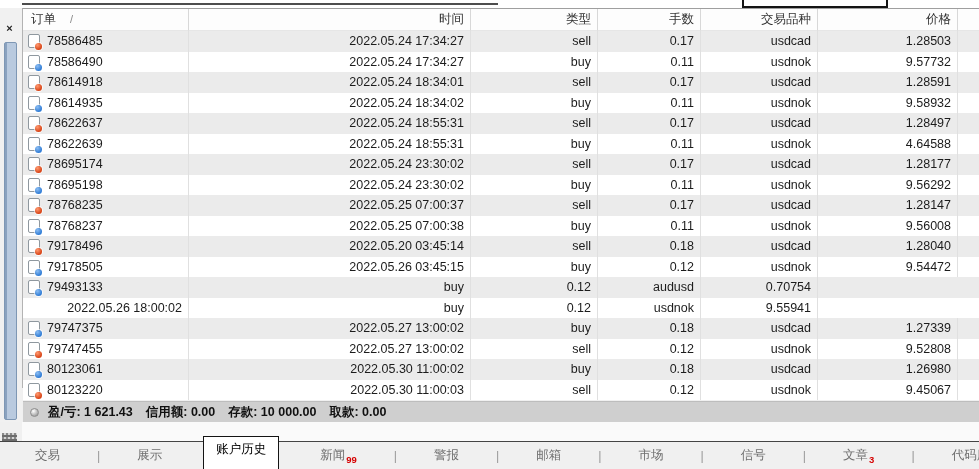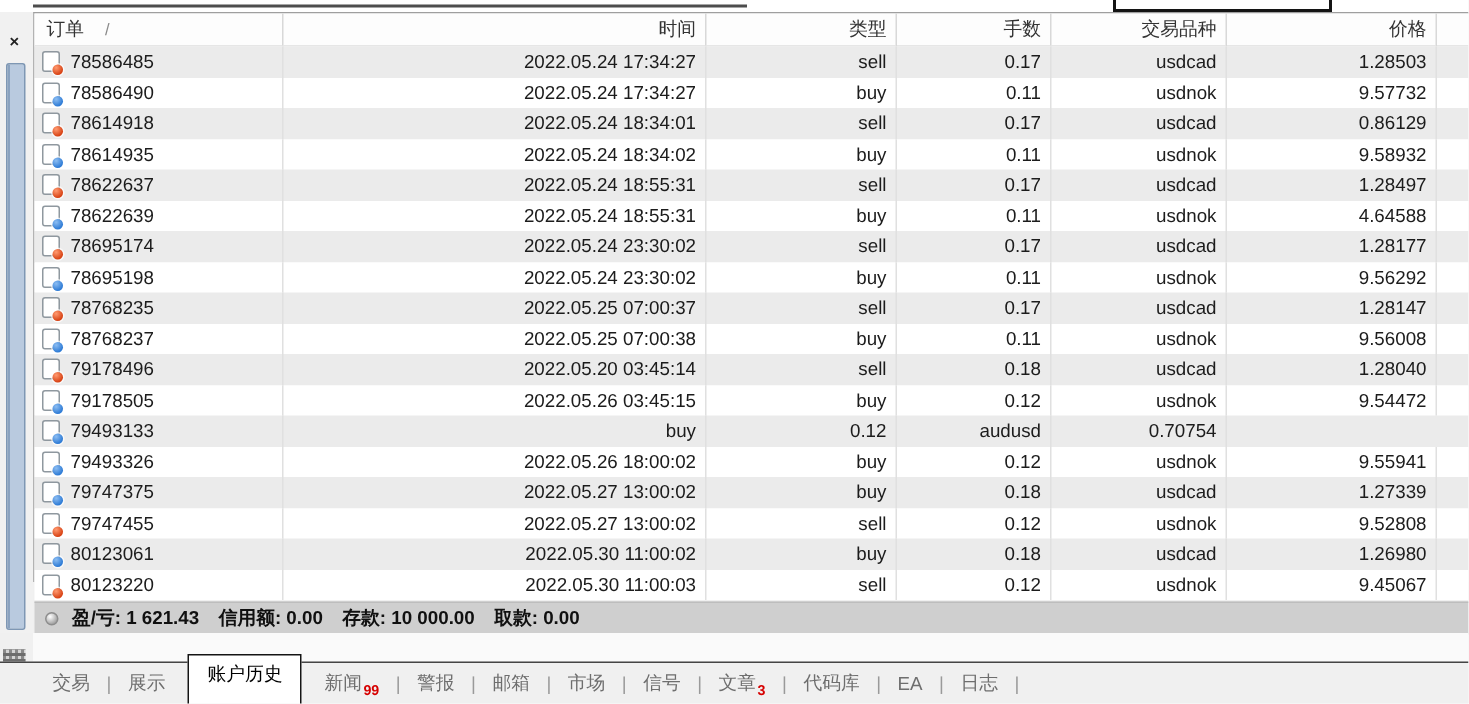--- a/index.html
+++ b/index.html
@@ -61,21 +61,21 @@
   .summary-dot { width:9px; height:9px; border-radius:50%; margin-right:9px; flex:0 0 9px;
                  background:radial-gradient(circle at 35% 30%,#fff,#a3a3a3 75%); border:1px solid #8d8d8d; }
   .sum-item { margin-right:13px; white-space:nowrap;margin-top:48px; }
 
   
   .hscroll-gap { position:absolute; left:22px; top:422px; width:957px; height:19px; background:#fafafa; }
 
   
   .tabbar { position:absolute; left:0; top:441px; width:979px; height:28px;
             background:#f0f0f0; border-top:1px solid #454545;
-            display:flex; align-items:center; padding-left:26px; }
+            display:flex; align-items:center; padding-left:26px;gap:26px; }
   .tab { color:var(--tab_text); padding:0 9px; white-space:nowrap; cursor:default; }
   .tab.active { background:#fff; border:1px solid #141414; color:#000;
                 padding:4px 12px 16px; margin:-1px 6px 0 6px; position:relative; z-index:1; }
   .tab-badge { color:var(--badge); font-weight:bold; font-size:9.5px; position:relative; top:4px; margin-left:1px; }
   .tab-sep { color:#9a9a9a; padding:0 2px; }
 </style>
 </head>
 <body>
 
 <div class="top-sliver">
@@ -129,21 +129,21 @@
       </div>
       <div class="grid row">
         <div class="order-cell cell">
           <div class="doc-icon sell"></div>
           <span>78614918</span>
         </div>
         <div class="cell right">2022.05.24 18:34:01</div>
         <div class="cell right">sell</div>
         <div class="cell right">0.17</div>
         <div class="cell right">usdcad</div>
-        <div class="cell right">0.86129</div>
+        <div class="cell right">1.28591</div>
         <div class="cell filler"></div>
       </div>
       <div class="grid row">
         <div class="order-cell cell">
           <div class="doc-icon buy"></div>
           <span>78614935</span>
         </div>
         <div class="cell right">2022.05.24 18:34:02</div>
         <div class="cell right">buy</div>
         <div class="cell right">0.11</div>
@@ -252,24 +252,20 @@
           <div class="doc-icon buy"></div>
           <span>79493133</span>
         </div>
         <div class="cell right">buy</div>
         <div class="cell right">0.12</div>
         <div class="cell right">audusd</div>
         <div class="cell right">0.70754</div>
         <div class="cell filler"></div>
       </div>
       <div class="grid row">
-        <div class="order-cell cell">
-          <div class="doc-icon buy"></div>
-          <span>79493326</span>
-        </div>
         <div class="cell right">2022.05.26 18:00:02</div>
         <div class="cell right">buy</div>
         <div class="cell right">0.12</div>
         <div class="cell right">usdnok</div>
         <div class="cell right">9.55941</div>
         <div class="cell filler"></div>
       </div>
       <div class="grid row">
         <div class="order-cell cell">
           <div class="doc-icon buy"></div>

